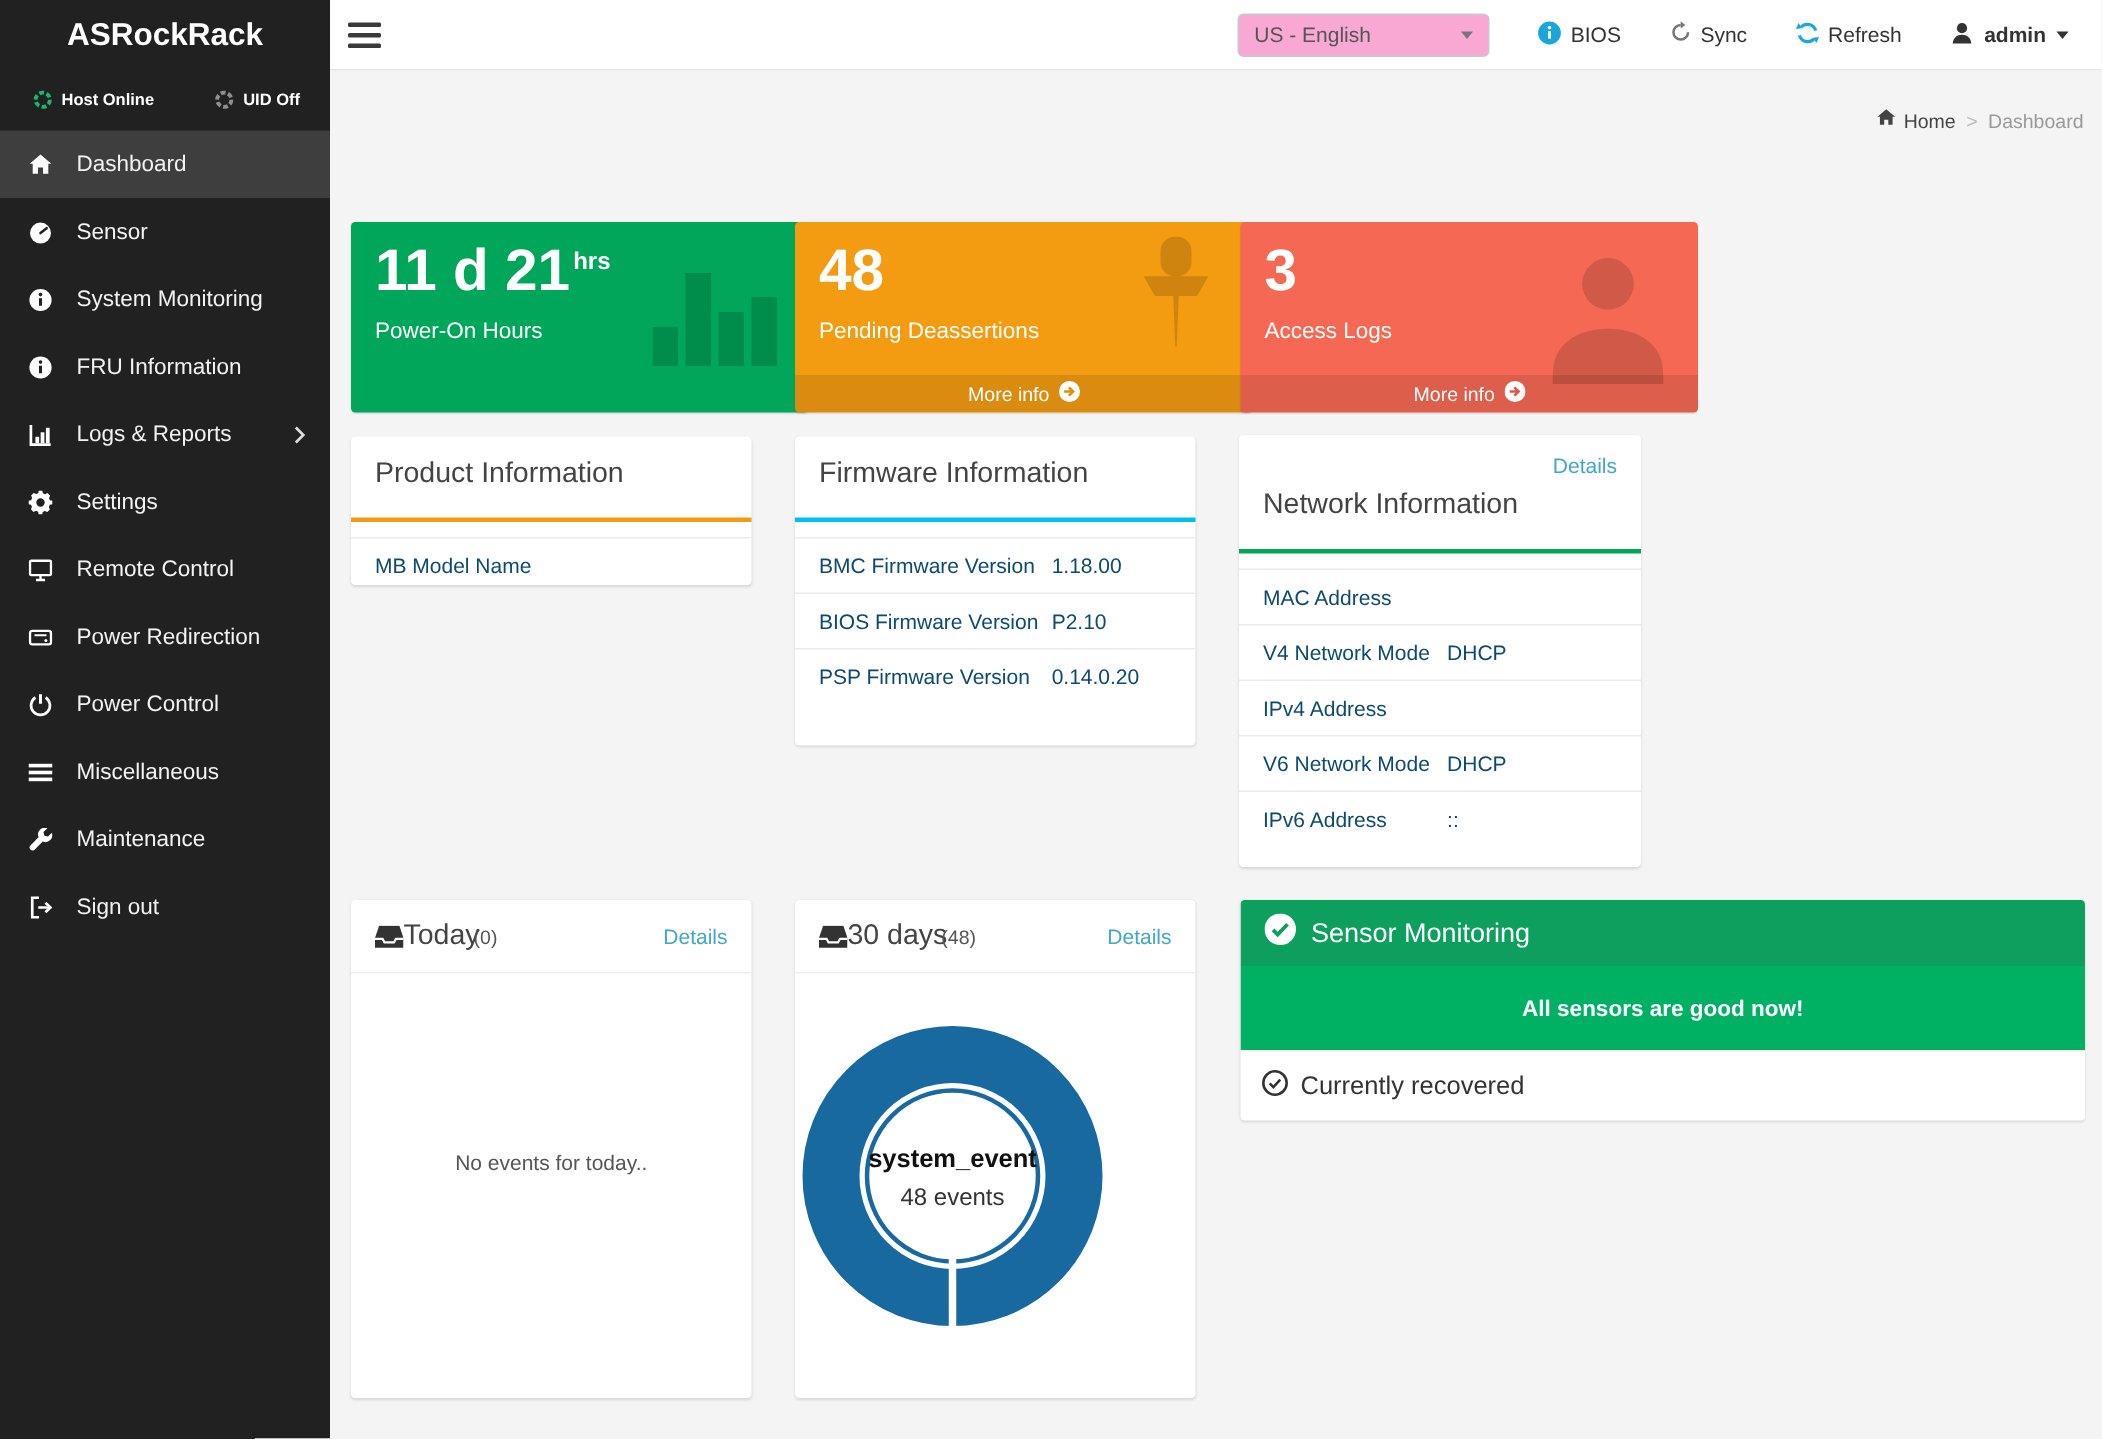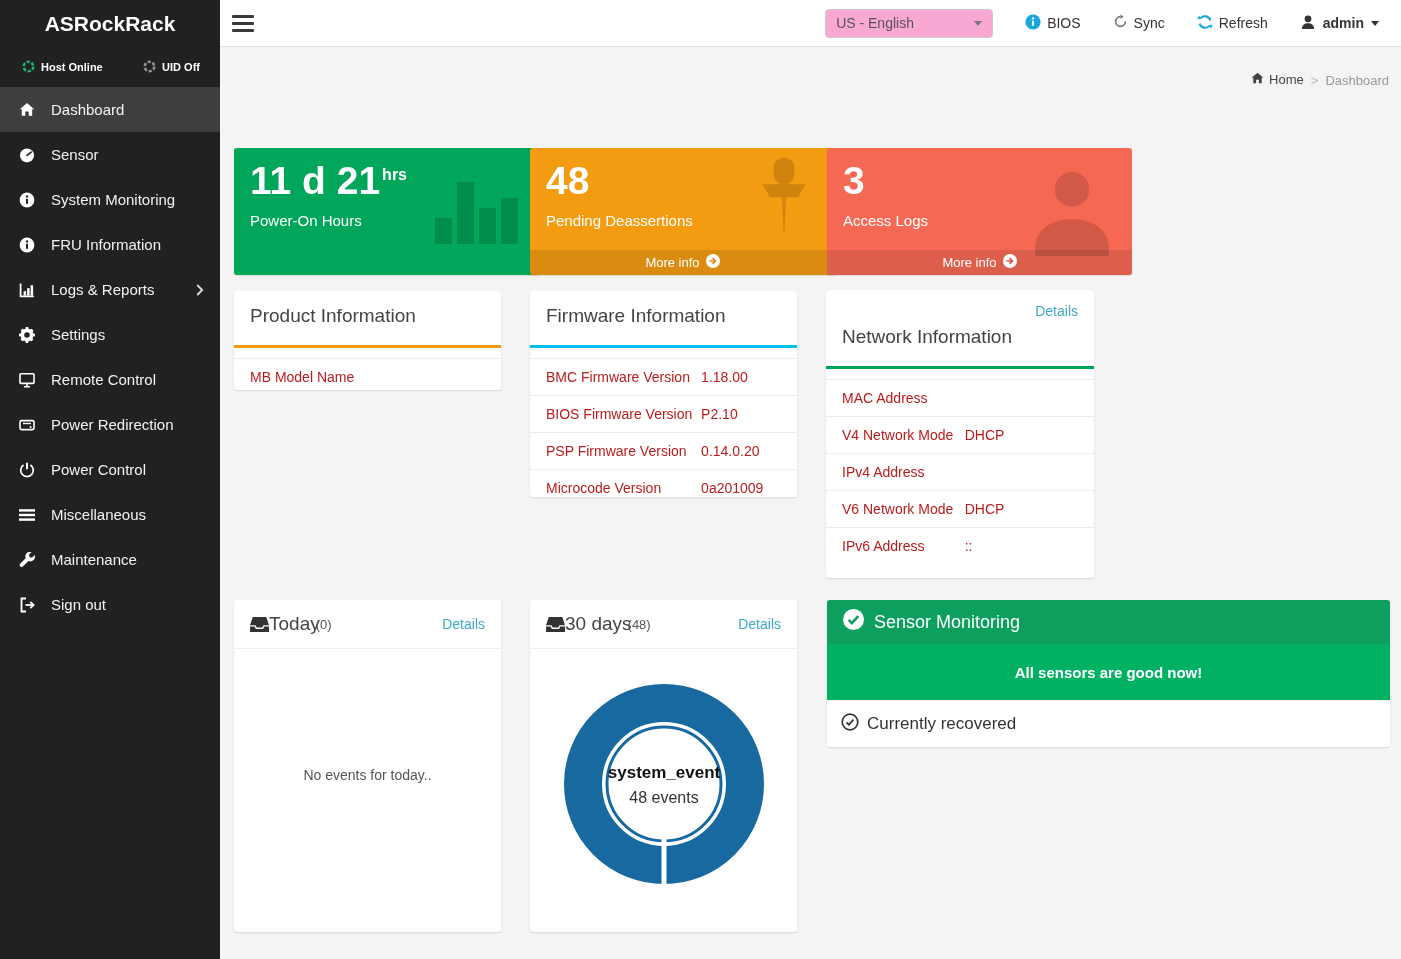--- a/index.html
+++ b/index.html
@@ -31,21 +31,21 @@
   .lang-select .caret { margin-left:auto; }
   .caret { width:0; height:0; border-left:4px solid transparent; border-right:4px solid transparent; border-top:5px solid #777; }
   .tb-item { display:flex; align-items:center; gap:6px; font-size:14px; color:#333; cursor:pointer; }
   .tb-item.user { font-weight:bold; gap:7px; }
 
   
   .content { position:absolute; left:220px; top:47px; width:1181px; height:912px; background:#f4f4f4; }
   .page-title { position:absolute; left:20px; top:30px; font-size:24px; color:#333; }
   .page-title .subtitle { font-size:13px; color:#999; margin-left:8px; font-weight:normal; }
   .breadcrumb { position:absolute; right:12px; top:25px; display:flex; align-items:center; gap:7px; font-size:13px; }
-  .breadcrumb .bc-home { display:flex; gap:5px; color:#444; cursor:pointer; }
+  .breadcrumb .bc-home { display:flex; align-items:center; gap:5px; color:#444; cursor:pointer; }
   .breadcrumb .bc-sep { color:#b8b8b8; }
   .breadcrumb .bc-current { color:#999; }
 
   
   .small-box { position:absolute; width:305px; height:127px; border-radius:3px; color:#fff; overflow:hidden; box-shadow:0 1px 1px rgba(0,0,0,0.1); }
   .small-box.green { left:14px; top:101px; background:#00a65a; }
   .small-box.orange { left:310px; top:101px; background:#f39c12; }
   .small-box.red { left:607px; top:101px; background:#f56954; }
   .sb-value { position:absolute; left:16px; top:12px; font-size:39px; font-weight:bold; line-height:1.1; white-space:nowrap; }
   .sb-unit { font-size:16px; font-weight:bold; vertical-align:super; margin-left:2px; }
@@ -62,36 +62,36 @@
   .card.firmware { left:310px; top:244px; width:267px; height:206px; }
   .card.network { left:606px; top:243px; width:268px; height:288px; }
   .card-header { font-size:19px; color:#444; padding:14px 16px 18px; border-bottom:3px solid transparent; }
   .accent-orange { border-bottom-color:#f39c12; }
   .accent-aqua { border-bottom-color:#00c0ef; }
   .accent-green { border-bottom-color:#00a65a; }
   .network .card-header { padding-top:6px; }
   .details-row { text-align:right; padding:12px 16px 0; }
   .details-link { color:#41a8c7; font-size:14px; cursor:pointer; }
   .info-rows { margin-top:10px; }
-  .info-row { display:flex; padding:10px 16px; border-top:1px solid #ececec; font-size:14px; color:#b91c1c; }
+  .info-row { display:flex; padding:10px 16px; border-top:1px solid #ececec; font-size:14px; color:#0c4a6e; }
   .info-row .lbl { flex:0 0 66%; }
   .network .info-row .lbl { flex:0 0 52%; }
   .info-row .val { flex:1; }
 
   
   .panel { position:absolute; background:#fff; border-radius:3px; box-shadow:0 1px 2px rgba(0,0,0,0.12); width:267px; height:332px; top:553px; }
   .panel.today { left:14px; }
   .panel.month { left:310px; }
   .panel-header { display:flex; align-items:center; padding:13px 16px; border-bottom:1px solid #eee; }
   .ph-icon { color:#333; display:flex; }
   .ph-title { font-size:19px; color:#444; }
   .ph-count { font-size:13px; color:#555; margin-left:-4px; }
   .panel-header .details-link { margin-left:auto; }
   .empty-body { height:282px; display:flex; align-items:center; justify-content:center; padding-bottom:30px; font-size:14px; color:#555; }
-  .donut-wrap { display:flex; justify-content:center; margin-top:30px; }
+  .donut-wrap { display:flex; margin-top:30px; }
   .donut-center-label { font-size:17px; font-weight:bold; fill:#111; font-family:"Liberation Sans",sans-serif; }
   .donut-center-sub { font-size:16px; fill:#333; font-family:"Liberation Sans",sans-serif; }
 
   
   .sensor-card { position:absolute; left:607px; top:553px; width:563px; height:147px; border-radius:3px; overflow:hidden; box-shadow:0 1px 2px rgba(0,0,0,0.12); }
   .sm-header { height:44px; background:#0c9f5e; display:flex; align-items:center; gap:10px; padding:0 16px; color:#fff; font-size:18px; }
   .sm-body { height:56px; background:#00b164; display:flex; align-items:center; justify-content:center; color:#fff; font-size:15px; font-weight:bold; }
   .sm-footer { height:47px; background:#fff; display:flex; align-items:center; gap:8px; padding:0 14px; font-size:17px; color:#333; border-top:1px solid #eee; }
 </style>
 </head>
@@ -385,24 +385,20 @@
           <span class="val">1.18.00</span>
         </div>
         <div class="info-row">
           <span class="lbl">BIOS Firmware Version</span>
           <span class="val">P2.10</span>
         </div>
         <div class="info-row">
           <span class="lbl">PSP Firmware Version</span>
           <span class="val">0.14.0.20</span>
         </div>
-        <div class="info-row">
-          <span class="lbl">Microcode Version</span>
-          <span class="val">0a201009</span>
-        </div>
       </div>
     </div>
 
     <div class="card network">
       <div class="details-row">
         <span class="details-link">Details</span>
       </div>
       <div class="card-header accent-green">Network Information</div>
       <div class="info-rows">
         <div class="info-row">

